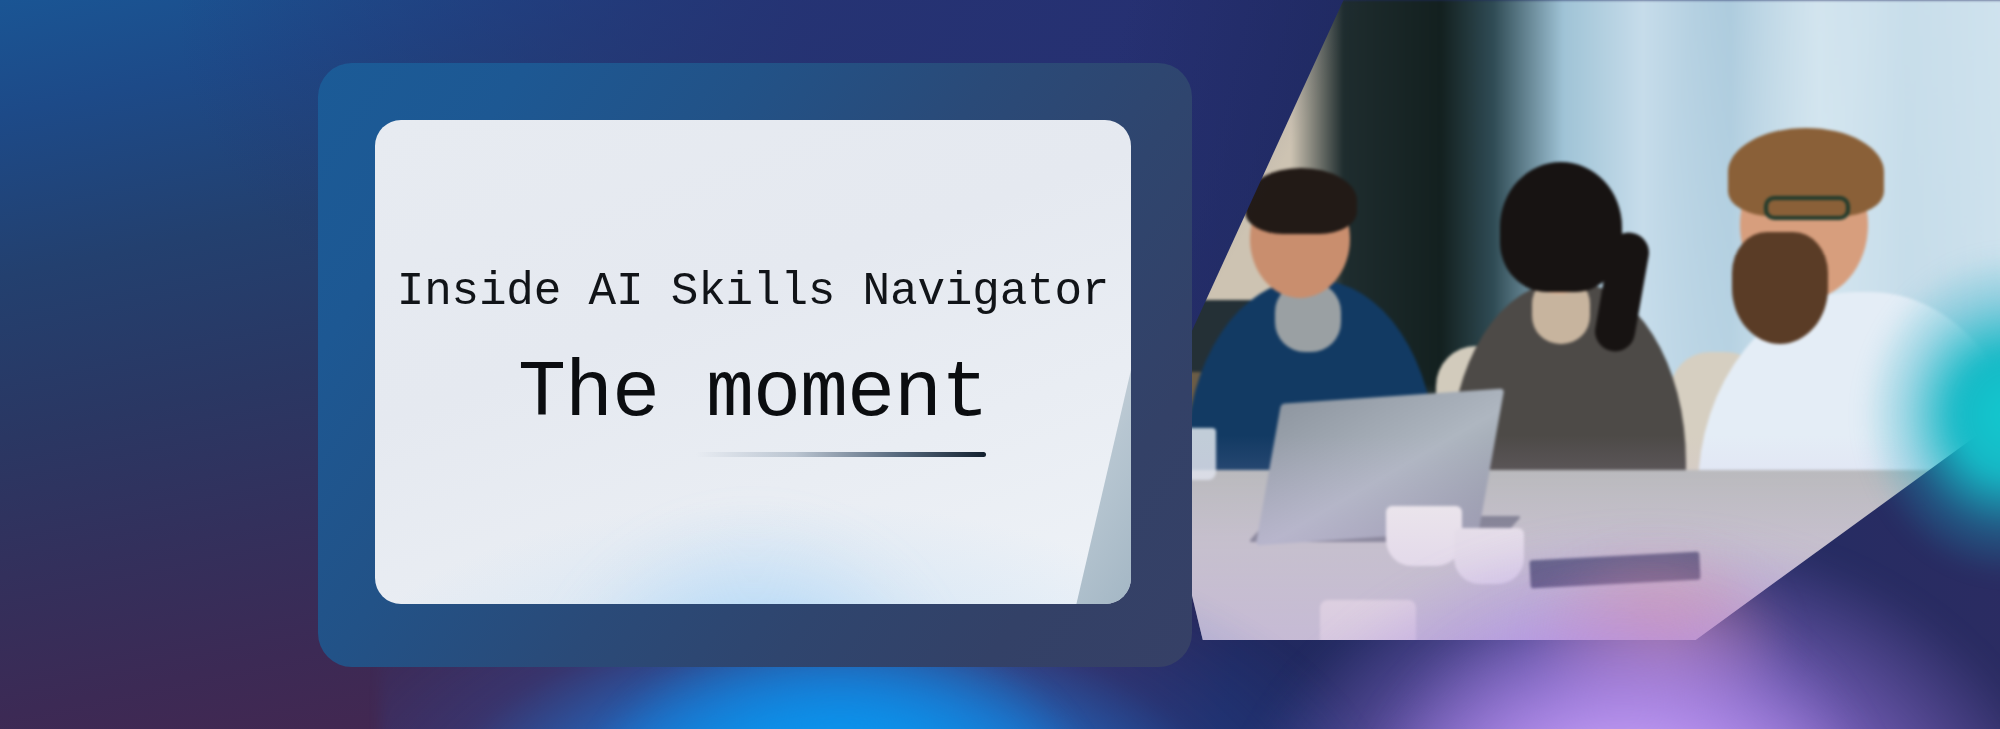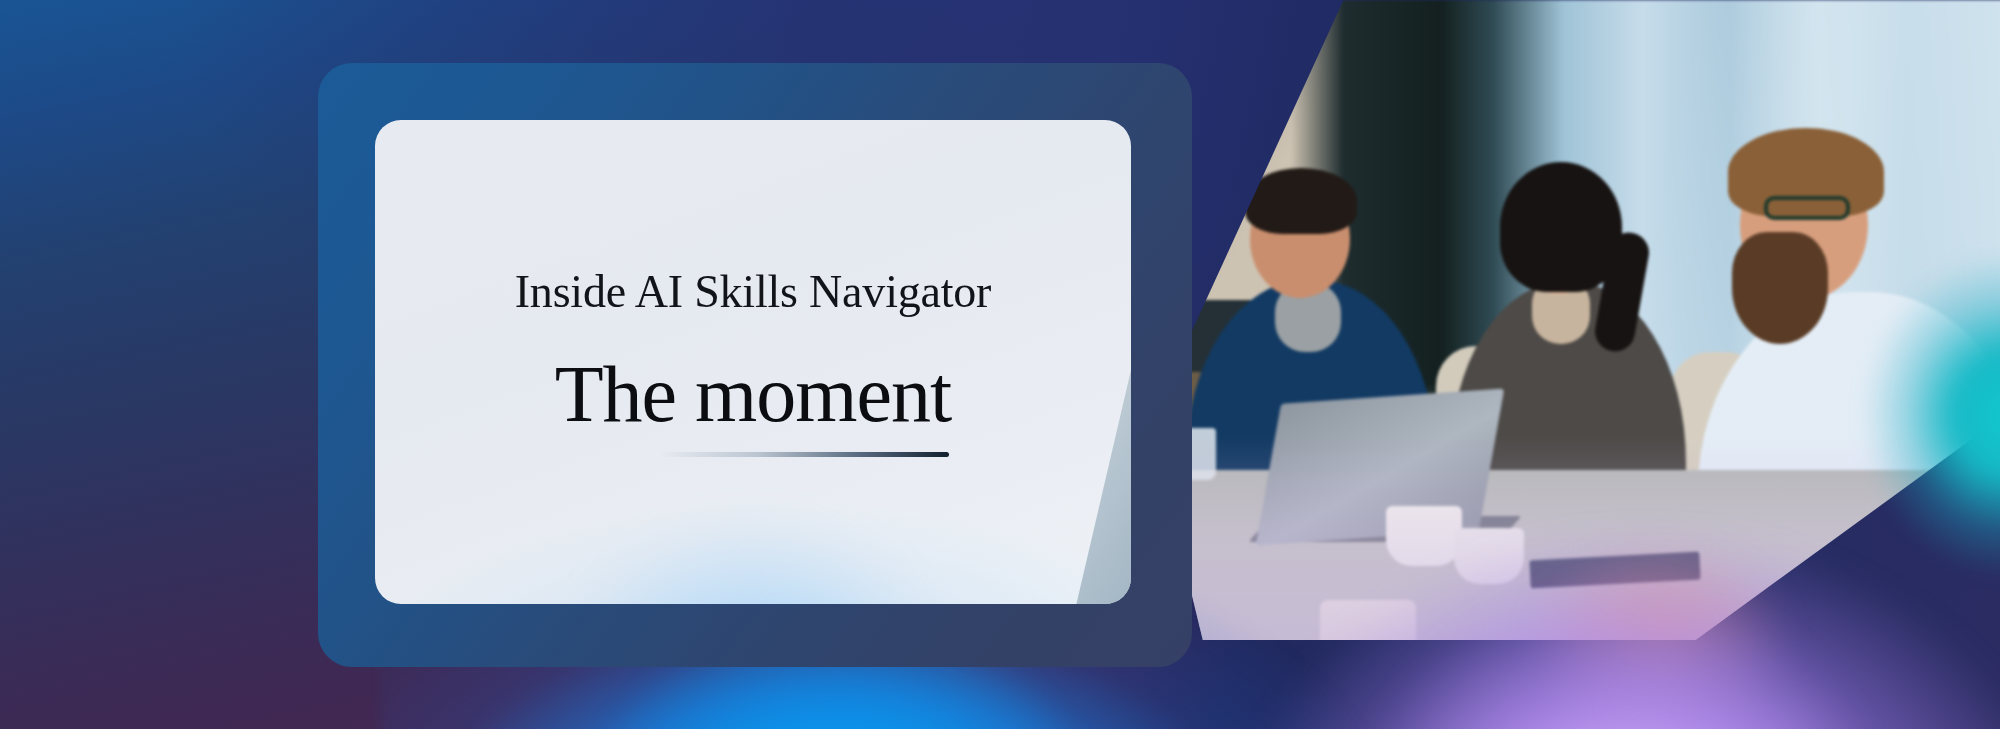--- a/index.html
+++ b/index.html
@@ -7,21 +7,21 @@
     padding: 0;
     background: #000;
   }
   * { box-sizing: border-box; }
 
   #banner {
     position: relative;
     width: 2000px;
     height: 729px;
     overflow: hidden;
-    font-family: Liberation Serif, serif;
+    font-family: Liberation Mono, monospace;
     background: #1c3f74;
   }
 
   
   .bg-base {
     position: absolute; inset: 0;
     background:
       linear-gradient(168deg,
         #1a5594 0%,
         #1d4a88 10%,

